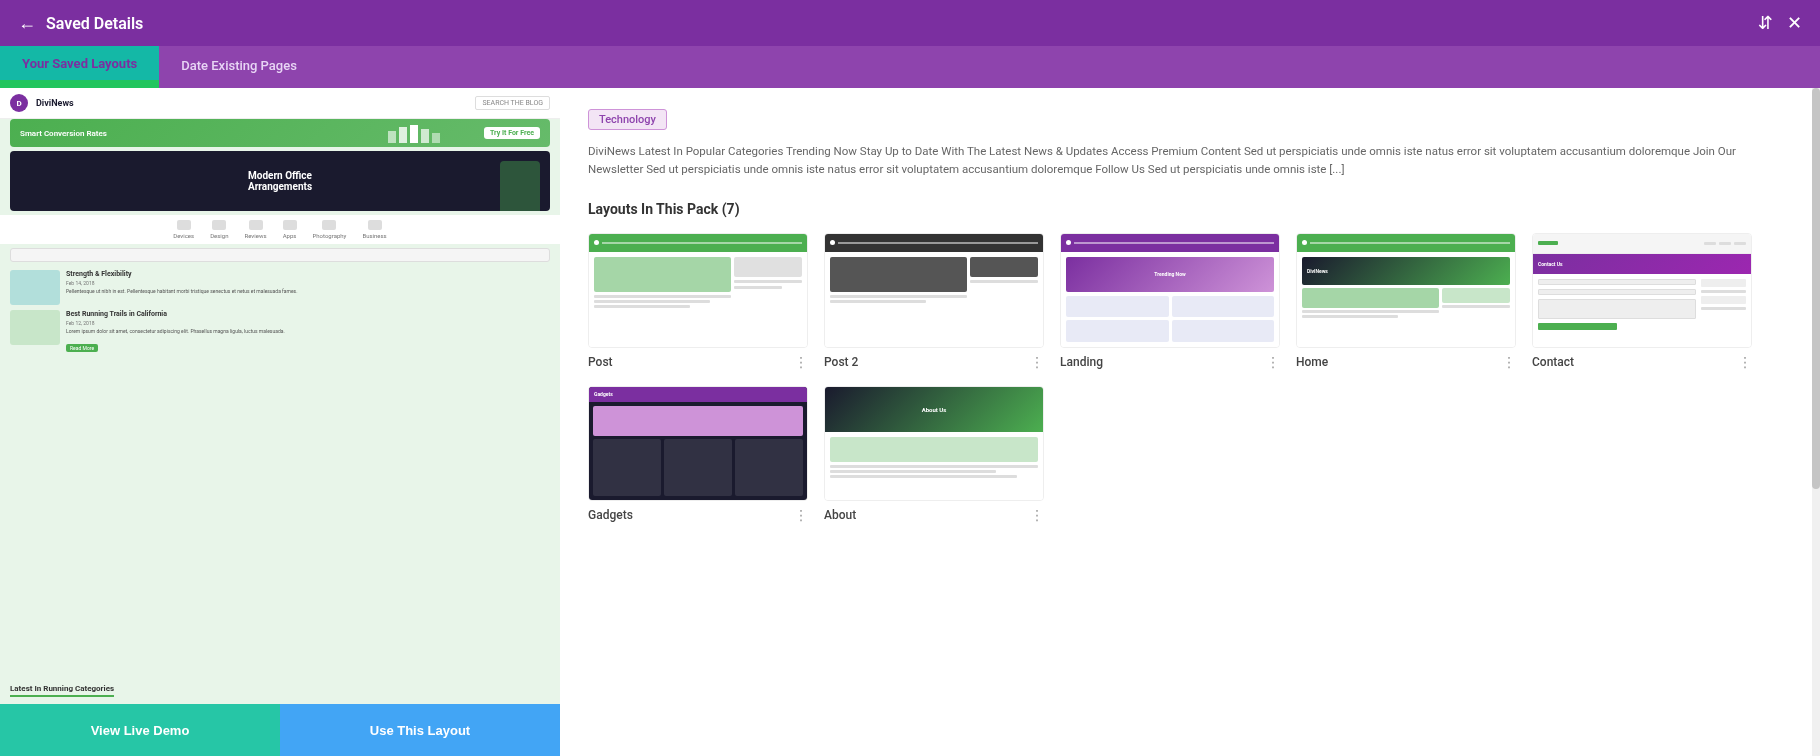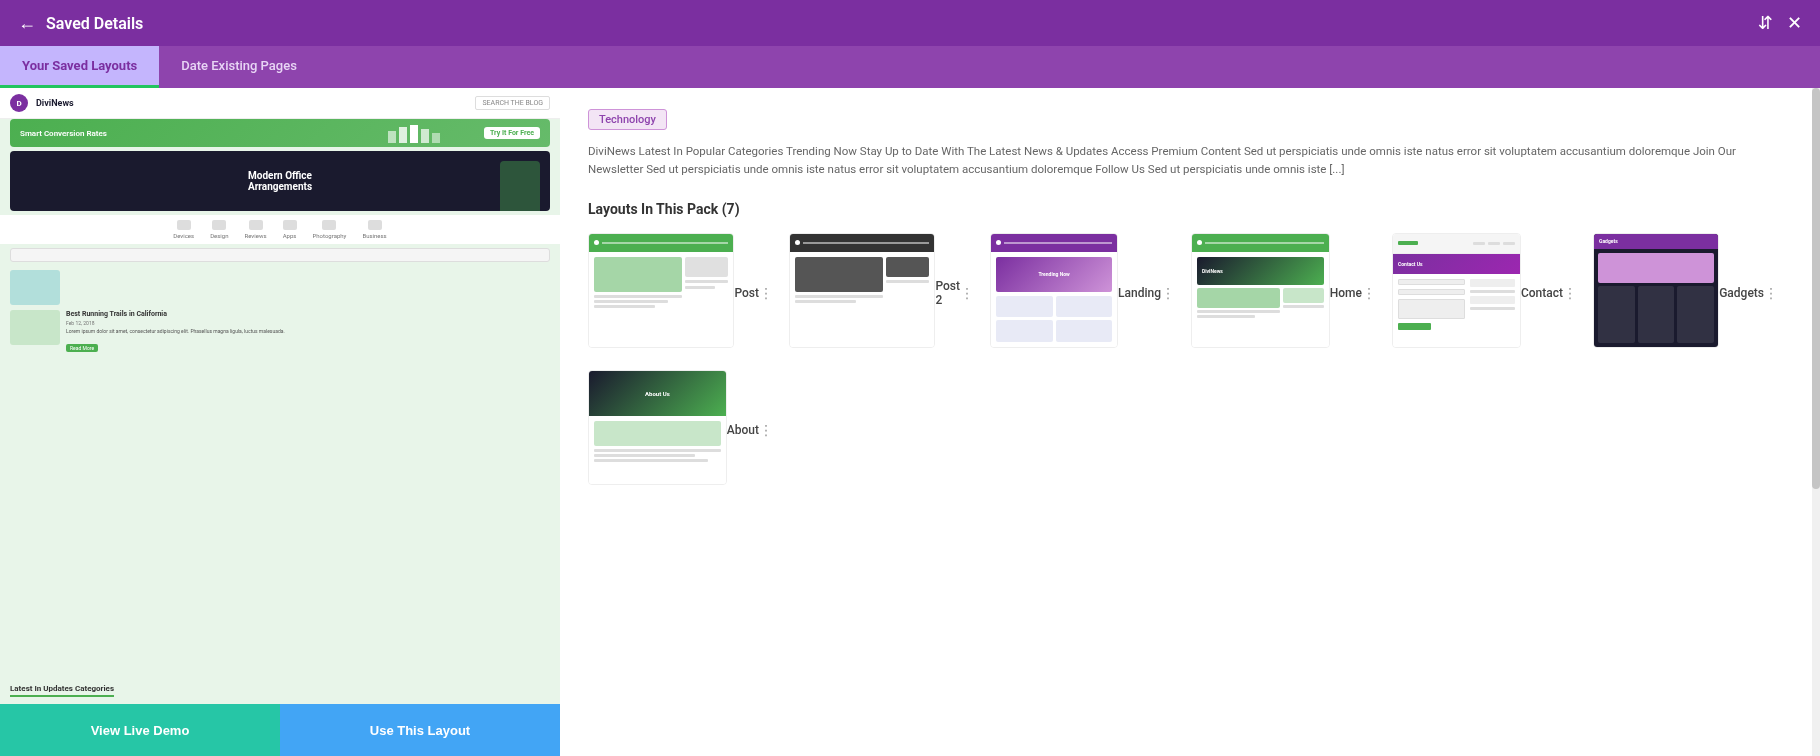--- a/index.html
+++ b/index.html
@@ -48,24 +48,24 @@
       padding: 0 22px;
       display: flex;
       align-items: center;
       color: #e8d5f5;
       font-size: 13px;
       font-weight: 500;
       cursor: pointer;
       border-bottom: 3px solid transparent;
     }
     .tab.active {
-      background: #c4b5fd;
+      background: #14b8a6;
       color: #7b2fa0;
       font-weight: 700;
-      border-bottom: 3px solid #22c55e;
+      border-bottom: 8px solid #22c55e;
     }
 
     
     .main {
       display: flex;
       height: calc(756px - 46px - 42px);
       overflow: hidden;
     }
 
     
@@ -349,23 +349,23 @@
       margin-bottom: 16px;
     }
 
     
     .layouts-grid {
       display: flex;
       flex-wrap: wrap;
       gap: 16px;
     }
     .layout-thumb {
-      width: 185px;
-      display: flex;
-      flex-direction: row;
+      width: 220px;
+      display: flex;
+      flex-direction: column;
     }
     .layout-thumb-img {
       width: 100%;
       height: 115px;
       border-radius: 4px;
       overflow: hidden;
       position: relative;
       margin-bottom: 6px;
       border: 1px solid #eee;
     }
@@ -606,35 +606,40 @@
             <span class="preview-nav-label">Business</span>
           </div>
         </div>
 
         <div class="preview-search-bar"></div>
 
         <div class="preview-content-area">
           <div class="preview-main-content">
             <div class="preview-article">
               <div class="preview-article-img" style="background:#b2dfdb;"></div>
+              <div class="preview-article-text">
+                <div class="preview-article-title">Strength &amp; Flexibility</div>
+                <div class="preview-article-meta">Feb 14, 2018</div>
+                <div class="preview-article-body">Pellentesque ut nibh in est. Pellentesque habitant morbi tristique senectus et netus et malesuada fames.</div>
+              </div>
             </div>
             <div class="preview-article">
               <div class="preview-article-img" style="background:#c8e6c9;"></div>
               <div class="preview-article-text">
                 <div class="preview-article-title">Best Running Trails in California</div>
                 <div class="preview-article-meta">Feb 12, 2018</div>
                 <div class="preview-article-body">Lorem ipsum dolor sit amet, consectetur adipiscing elit. Phasellus magna ligula, luctus malesuada.</div>
                 <span class="preview-read-more">Read More</span>
               </div>
             </div>
           </div>
         </div>
 
         <div class="preview-popular-section">
-          <span class="preview-popular-title">Latest In Updates Categories</span>
+          <span class="preview-popular-title">Latest In Running Categories</span>
         </div>
       </div>
     </div>
 
     <div class="preview-buttons">
       <button class="btn-demo">View Live Demo</button>
       <button class="btn-use">Use This Layout</button>
     </div>
   </div>
 

